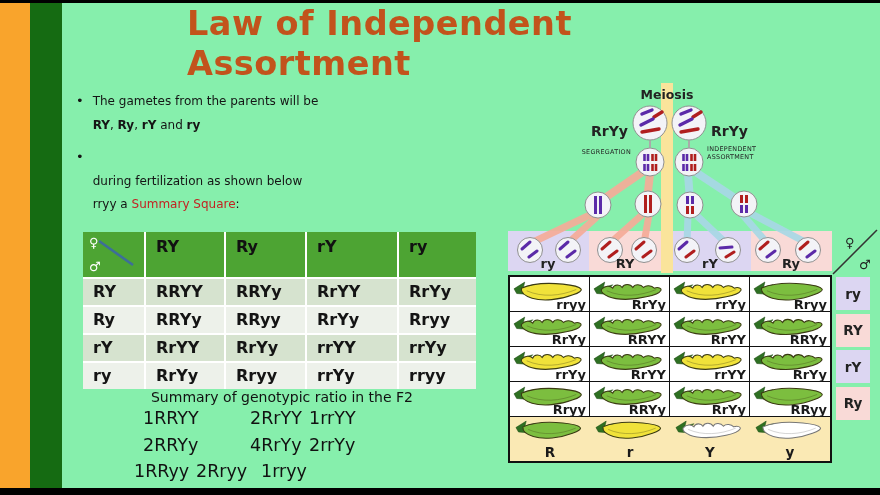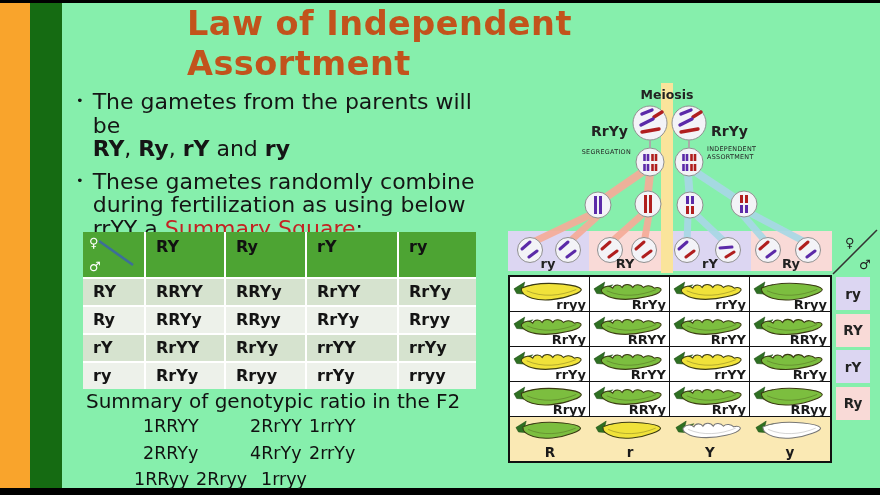--- a/index.html
+++ b/index.html
@@ -11,39 +11,39 @@
   .bar{position:absolute;top:3px;bottom:7px;}
   .bar.orange{left:0;width:30px;background:#f9a42c;}
   .bar.green{left:30px;width:32px;background:#156b12;}
 
   .title{position:absolute;left:187px;top:4px;font-size:33.5px;font-weight:bold;
          color:#c2531c;line-height:40px;letter-spacing:.5px;}
 
   .bullets{position:absolute;left:76px;top:90px;width:402px;color:#151515;}
   .bullet{display:flex;margin-bottom:9px;}
   .dot{font-size:13px;margin:3px 9px 0 0;}
-  .btext{font-size:22px;line-height:23.5px;}
+  .btext{font-size:12px;line-height:23.5px;}
   .btext b{font-weight:bold;}
   .red{color:#c32222;}
 
   .ptable{position:absolute;left:83px;top:232px;display:grid;
           grid-template-columns:61px 78px 79px 90px 77px;gap:2px;background:#fff;}
   .ph,.pcorner{height:45px;background:#4da433;box-sizing:border-box;}
   .ph{color:#111;font-weight:bold;font-size:16px;padding:5px 0 0 10px;}
   .pcorner{position:relative;color:#fff;font-size:13px;}
   .pcorner .f{position:absolute;top:3px;left:6px;}
   .pcorner .m{position:absolute;bottom:3px;left:6px;}
   .pcorner svg{position:absolute;inset:0;width:100%;height:100%;}
   .pl,.pc{height:26px;line-height:26px;font-weight:bold;font-size:16px;
           padding-left:10px;box-sizing:border-box;color:#141414;}
   .r-odd{background:#d6e3cf;}
   .r-even{background:#edf1ea;}
 
   .summary{position:absolute;left:86px;top:389px;width:392px;color:#111;}
-  .sum-head{font-size:20px;margin-bottom:3px;}
+  .sum-head{font-size:14px;margin-bottom:3px;text-align:center;}
   .sum-row{position:relative;height:26.5px;font-weight:normal;font-size:17.5px;}
   .sum-row span{position:absolute;top:0;}
 
   .panel{position:absolute;left:495px;top:83px;width:385px;height:387px;}
   .fan{position:absolute;left:0;top:0;width:385px;height:196px;}
   .fan text{font-family:"DejaVu Sans","Liberation Sans",sans-serif;fill:#222;}
   .t-meiosis{font-size:12.5px;font-weight:600;}
   .t-parent{font-size:14px;font-weight:bold;}
   .t-small{font-size:6.4px;fill:#444;letter-spacing:.3px;}
   .t-gam{font-size:13px;font-weight:bold;}
@@ -97,23 +97,23 @@
     <div class="bullet">
       <span class="dot">•</span>
       <span class="btext">
         <span>The gametes from the parents will be</span><br>
         <b>RY</b><span>, </span><b>Ry</b><span>, </span><b>rY</b><span> and </span><b>ry</b>
       </span>
     </div>
     <div class="bullet">
       <span class="dot">•</span>
       <span class="btext">
-        <span> These gametes randomly combine</span><br>
-        <span>during fertilization as using below</span><br>
-        <span>rrYY a </span><span class="red">Summary Square</span><span>:</span>
+        <br>
+        <span>during fertilization as shown below</span><br>
+        <span>rryy a </span><span class="red">Summary Square</span><span>:</span>
       </span>
     </div>
   </div>
 
   <div class="ptable">
     <div class="pcorner">
       <svg viewBox="0 0 61 45">
         <line x1="16" y1="9" x2="50" y2="33" stroke="#3d6e99" stroke-width="2.6"></line>
       </svg>
       <span class="f">♀</span>

